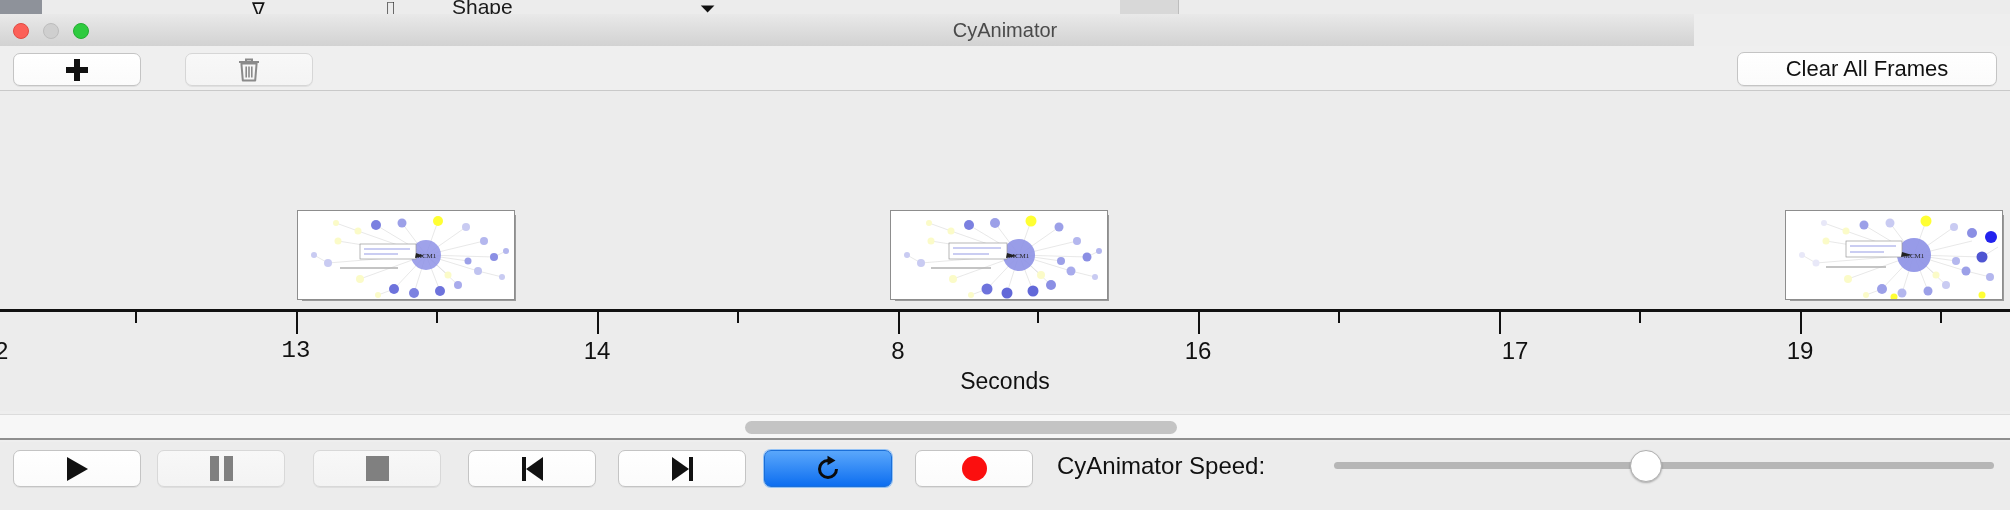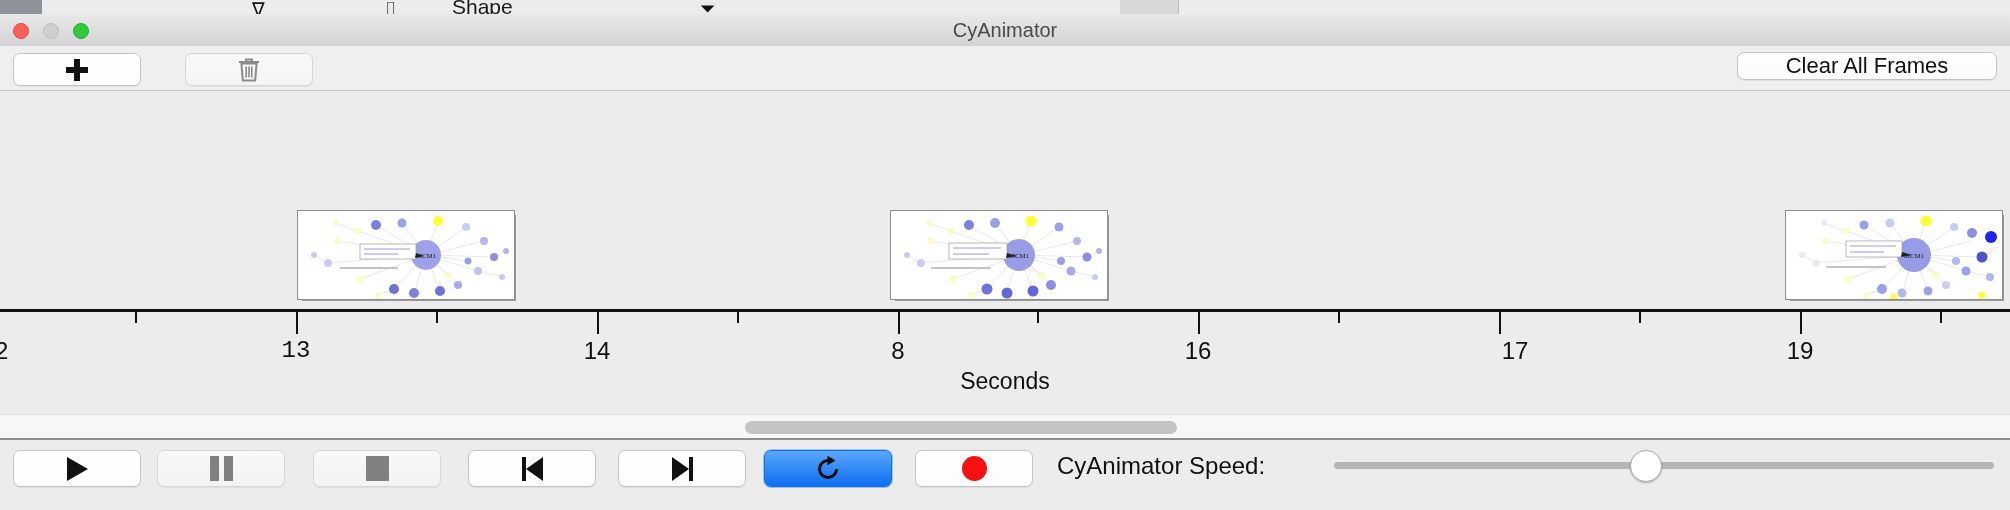--- a/index.html
+++ b/index.html
@@ -19,21 +19,21 @@
   }
   .bg-seg{position:absolute;top:0;height:14px;background:#ececec;border-right:1px solid #bdbdbd;}
   .bg-seg.dark{background:#8e929a;}
   .bg-text{
     position:absolute;top:-5px;font-size:21px;color:#1a1a1a;white-space:nowrap;
   }
   .bg-glyph{position:absolute;top:-2px;font-size:19px;color:#111;}
 
   
   .titlebar{
-    position:absolute;left:0;top:14px;width:2010px;height:32px;
+    position:absolute;left:0;top:14px;width:1694px;height:32px;
     background:linear-gradient(#e9e9e9,#d2d2d2);
     border-bottom:1px solid #b4b4b4;
   }
   .traffic{position:absolute;top:9px;display:flex;gap:14px;left:13px;}
   .dot{width:16px;height:16px;border-radius:50%;box-sizing:border-box;}
   .dot.red{background:#fc6058;border:1px solid #e04b43;}
   .dot.yellow{background:#cfcfcf;border:1px solid #bdbdbd;}
   .dot.green{background:#2ecb3f;border:1px solid #25ad33;}
   .win-title{
     position:absolute;left:0;top:0;width:2010px;height:32px;line-height:32px;
@@ -49,21 +49,21 @@
     position:absolute;box-sizing:border-box;
     border:1px solid #c4c4c4;border-radius:7px;
     background:linear-gradient(#ffffff,#fbfbfb);
     display:flex;align-items:center;justify-content:center;
     box-shadow:0 1px 0 rgba(0,0,0,.06);
     cursor:pointer;
   }
   .btn.disabled{background:linear-gradient(#f8f8f8,#f4f4f4);border-color:#d6d6d6;}
   .btn-add{left:13px;top:7px;width:128px;height:33px;}
   .btn-del{left:185px;top:7px;width:128px;height:33px;}
-  .btn-clear{right:13px;top:6px;width:260px;height:28px;font-size:22px;color:#111;text-align:right;}
+  .btn-clear{right:13px;top:6px;width:260px;height:34px;font-size:22px;color:#111;text-align:right;}
 
   .plus-icon{position:relative;width:22px;height:22px;}
   .plus-icon::before,.plus-icon::after{
     content:"";position:absolute;background:#111;
   }
   .plus-icon::before{left:8px;top:0;width:6px;height:22px;}
   .plus-icon::after{left:0;top:8px;width:22px;height:6px;}
 
   .trash-svg{display:block;}
 

